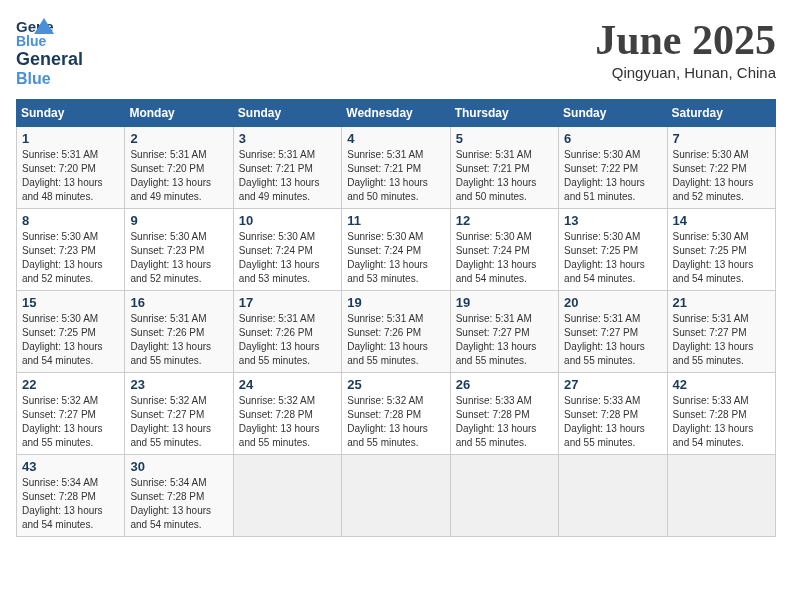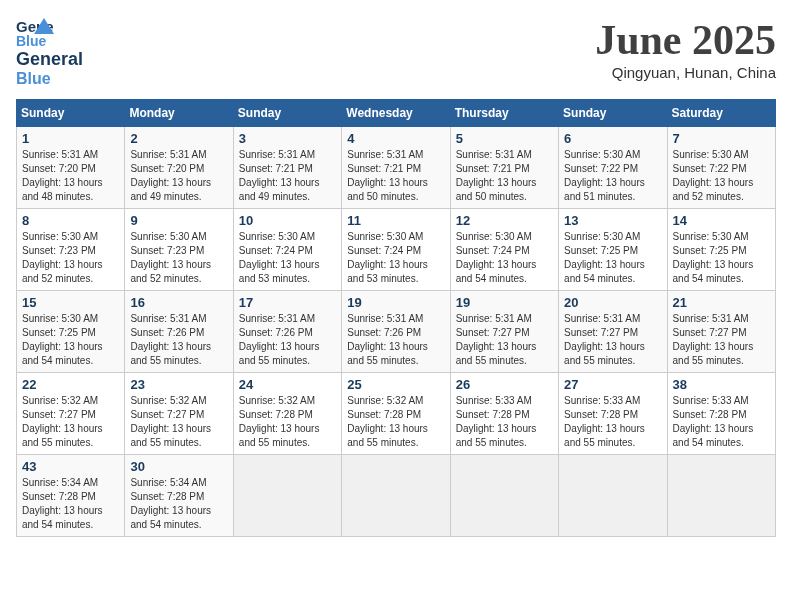--- a/index.html
+++ b/index.html
@@ -305,21 +305,21 @@
 and 55 minutes.</div>
         </td>
         <td>
           <span class="day-num">27</span>
           <div class="day-info" style="white-space: pre-line;">Sunrise: 5:33 AM
 Sunset: 7:28 PM
 Daylight: 13 hours
 and 55 minutes.</div>
         </td>
         <td>
-          <span class="day-num">38</span>
+          <span class="day-num">42</span>
           <div class="day-info" style="white-space: pre-line;">Sunrise: 5:33 AM
 Sunset: 7:28 PM
 Daylight: 13 hours
 and 54 minutes.</div>
         </td>
       </tr>
       <tr>
         <td>
           <span class="day-num">43</span>
           <div class="day-info" style="white-space: pre-line;">Sunrise: 5:34 AM

